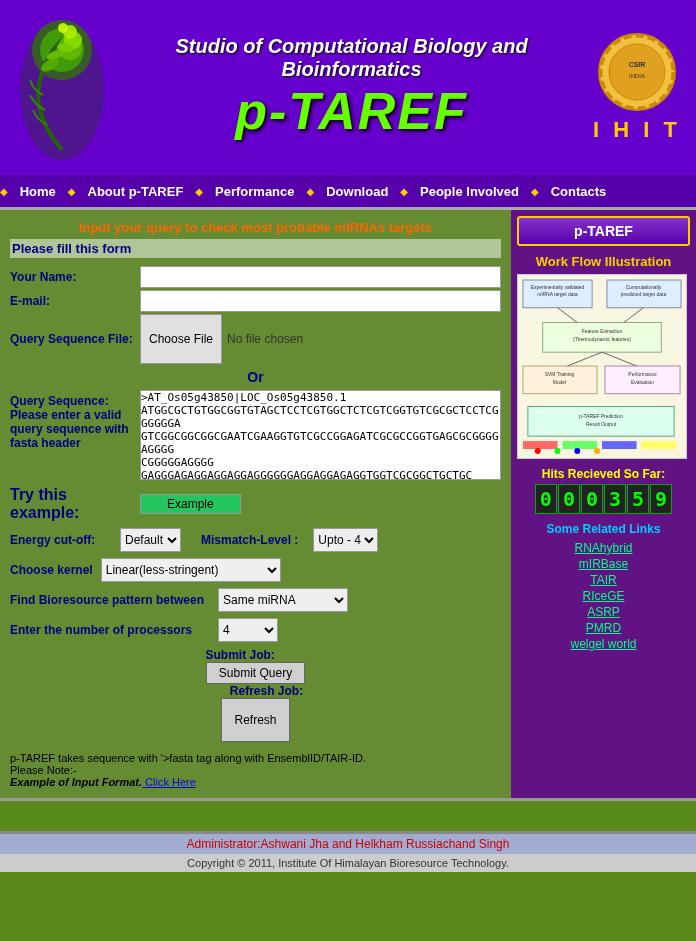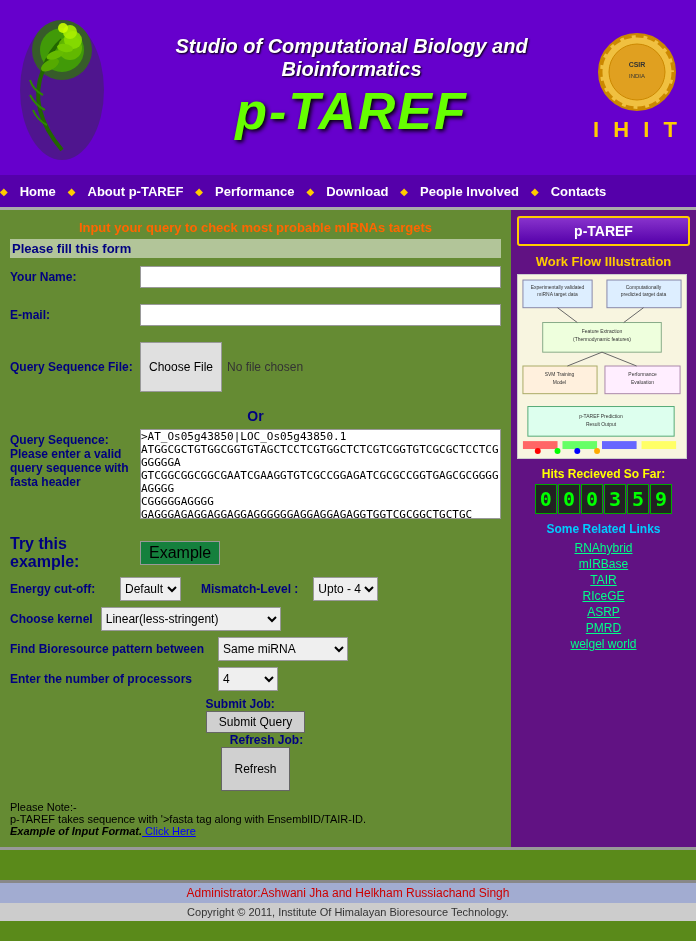--- a/index.html
+++ b/index.html
@@ -19,32 +19,32 @@
     .nav-diamond { color: #ffcc00; font-size: 10px; }
 
     
     .main-container { display: flex; background: rgba(0,0,0,0.1); }
 
     
     .form-panel { flex: 1; background: rgba(255,255,255,0.12); padding: 10px; }
     .form-title { color: #ff6600; font-size: 13px; text-align: center; font-weight: bold; margin-bottom: 4px; }
     .form-subtitle { color: #000080; font-size: 13px; text-align: left; font-weight: bold; background: rgba(255,255,255,0.5); margin-bottom: 8px; padding: 2px; }
 
-    .form-row { display: flex; align-items: center; margin-bottom: 16px; }
+    .form-row { display: flex; align-items: center; margin-bottom: 2px; }
     .form-label { width: 130px; color: #000080; font-weight: bold; font-size: 12px; flex-shrink: 0; }
     .form-input { flex: 1; height: 22px; border: 1px solid #999; background: white; }
 
     .or-divider { text-align: center; color: #000080; font-weight: bold; font-size: 14px; margin: 5px 0; }
 
     .query-label { width: 130px; color: #000080; font-weight: bold; font-size: 12px; flex-shrink: 0; align-self: flex-start; padding-top: 4px; }
     .query-textarea { flex: 1; height: 90px; border: 1px solid #999; font-size: 11px; font-family: monospace; resize: none; background: white; }
 
     .example-row { display: flex; align-items: center; margin: 6px 0; }
     .example-label { width: 130px; color: #000080; font-weight: bold; font-size: 16px; }
-    .example-btn { background: #15803d; border: 1px solid #999; padding: 2px 8px; cursor: pointer; font-size: 16px; }
+    .example-btn { background: #22c55e; border: 1px solid #999; padding: 2px 26px; cursor: pointer; font-size: 12px; }
 
     .energy-row { display: flex; align-items: center; margin: 6px 0; gap: 10px; }
     .energy-label { color: #000080; font-weight: bold; font-size: 12px; width: 100px; }
     .energy-select { height: 24px; border: 1px solid #999; font-size: 12px; }
     .mismatch-label { color: #000080; font-weight: bold; font-size: 12px; margin-left: 10px; }
 
     .kernel-row { display: flex; align-items: center; margin: 6px 0; }
     .kernel-label { color: #000080; font-weight: bold; font-size: 12px; margin-right: 8px; }
     .kernel-select { height: 24px; border: 1px solid #999; font-size: 12px; min-width: 180px; }
 
@@ -241,22 +241,22 @@
     </div>
 
     <div class="submit-row">
       <span class="submit-label">Submit Job:</span>
       <button class="submit-btn">Submit Query</button>
       <span class="refresh-label">Refresh Job:</span>
       <button class="refresh-btn">Refresh</button>
     </div>
 
     <div class="note-section">
+      <div>p-TAREF takes sequence with '&gt;fasta tag along with EnsemblID/TAIR-ID.</div>
       <div>Please Note:-</div>
-      <div>p-TAREF takes sequence with '&gt;fasta tag along with EnsemblID/TAIR-ID.</div>
       <div>
         <span class="note-italic-bold">Example of Input Format.</span><span class="note-link"> Click Here</span>
       </div>
     </div>
   </div>
 
   <div class="right-panel">
     <div class="ptaref-badge">p-TAREF</div>
 
     <div class="workflow-title">Work Flow Illustration</div>

